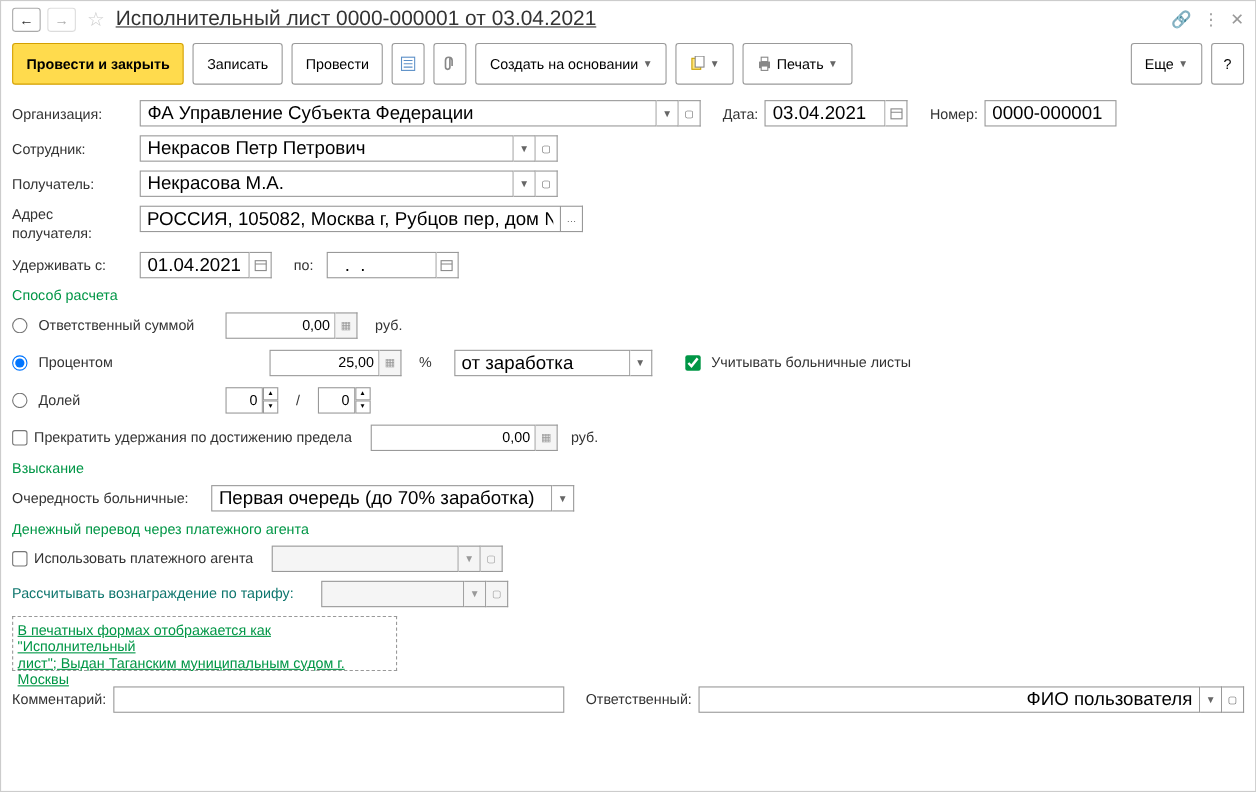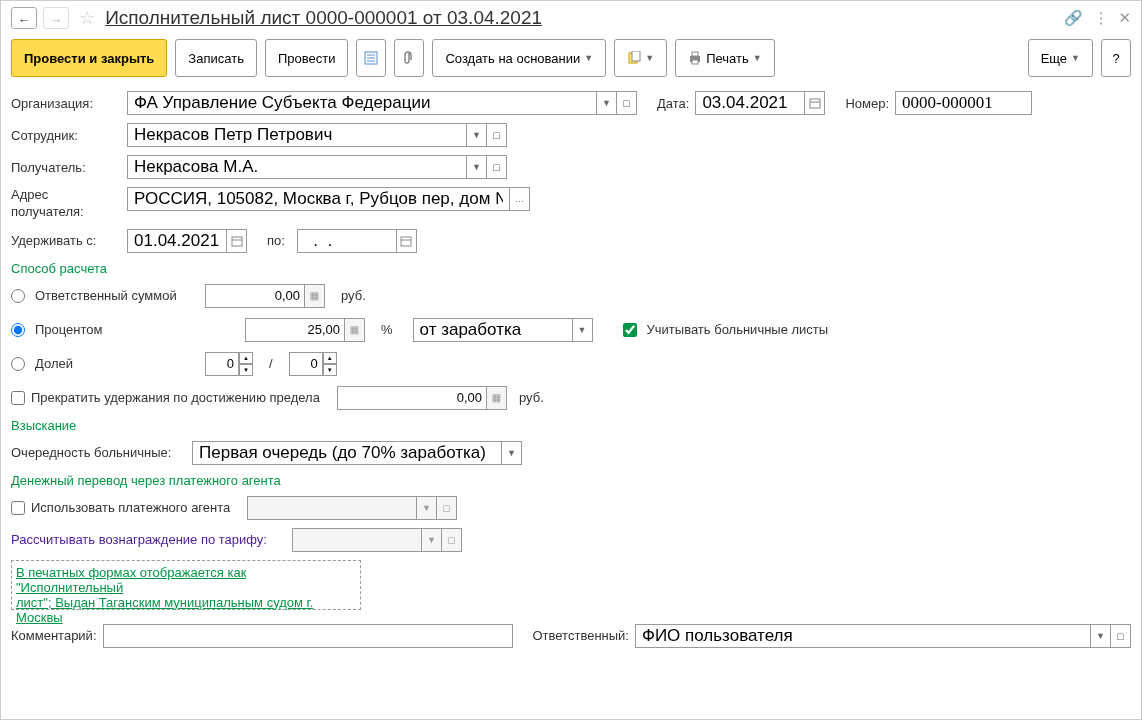--- a/index.html
+++ b/index.html
@@ -32,21 +32,21 @@
 .num-suffix { width: 20px; height: 24px; border: 1px solid #999; border-left: none; background: #f5f5f5; display: flex; align-items: center; justify-content: center; font-size: 10px; color: #999; }
 .unit { margin-left: 6px; color: #333; }
 .spinner { display: flex; flex-direction: column; }
 .spinner button { width: 14px; height: 12px; border: 1px solid #999; background: #fff; font-size: 6px; padding: 0; line-height: 1; cursor: pointer; }
 .checkbox-row { display: flex; align-items: center; gap: 6px; margin-bottom: 8px; }
 .checkbox { width: 14px; height: 14px; }
 .checked { accent-color: #009646; }
 .textarea-box { border: 1px dashed #999; padding: 4px; width: 350px; height: 50px; font-size: 13px; }
 .link-text { color: #009646; text-decoration: underline; cursor: pointer; }
 .disabled-input { background: #f5f5f5; color: #999; }
-.disabled-label { color: #4c1d95; }
+.disabled-label { color: #0f766e; }
 .bottom-row { display: flex; align-items: center; gap: 6px; margin-top: 14px; }
 svg { display: block; }
 </style>
 </head>
 <body>
 
 <div class="window">
   <div class="titlebar">
     <div class="nav-btn">←</div>
     <div class="nav-btn disabled">→</div>
@@ -117,21 +117,21 @@
       <div class="input-group">
         <input class="text-input" style="width: 110px;" value="03.04.2021">
         <div class="dd-btn">
             <svg width="12" height="12">
               <rect x="1" y="2" width="10" height="9" fill="none" stroke="#888"></rect>
               <line x1="1" y1="5" x2="11" y2="5" stroke="#888"></line>
             </svg>
           </div>
       </div>
       <span class="label-sm" style="margin-left:14px">Номер:</span>
-      <input class="text-input" style="width: 137px; font-family: Liberation Serif, serif;" value="0000-000001">
+      <input class="text-input" style="width: 120px;" value="0000-000001">
     </div>
 
     <div class="form-row">
       <span class="label">Сотрудник:</span>
       <div class="input-group">
         <input class="text-input" style="width: 340px;" value="Некрасов Петр Петрович">
         <div class="dd-btn">▼</div>
         <div class="dd-btn">▢</div>
       </div>
     </div>
@@ -268,19 +268,19 @@
     <div class="textarea-box">
       <span class="link-text">В печатных формах отображается как "Исполнительный</span><br>
       <span class="link-text">лист"; Выдан Таганским муниципальным судом г. Москвы</span>
     </div>
 
     <div class="bottom-row">
       <span>Комментарий:</span>
       <input class="text-input" style="width: 410px;" value="">
       <span style="margin-left:14px">Ответственный:</span>
       <div class="input-group" style="flex:1">
-        <input class="text-input" style="flex: 1 1 0%;" value="ФИО пользователя">
+        <input class="text-input" style="flex: 1 1 0%; text-align: right;" value="ФИО пользователя">
         <div class="dd-btn">▼</div>
         <div class="dd-btn">▢</div>
       </div>
     </div>
   </div>
 </div>
 
 </body></html>

